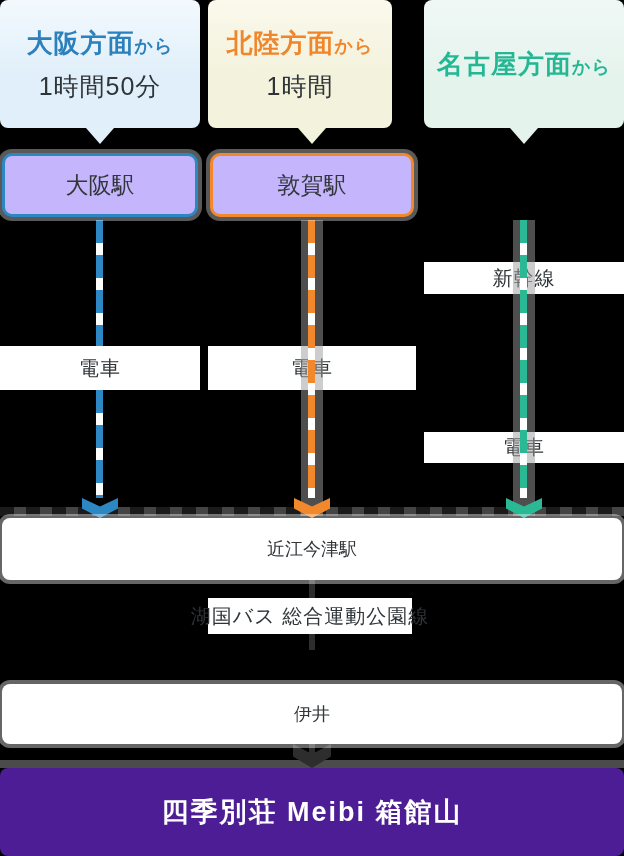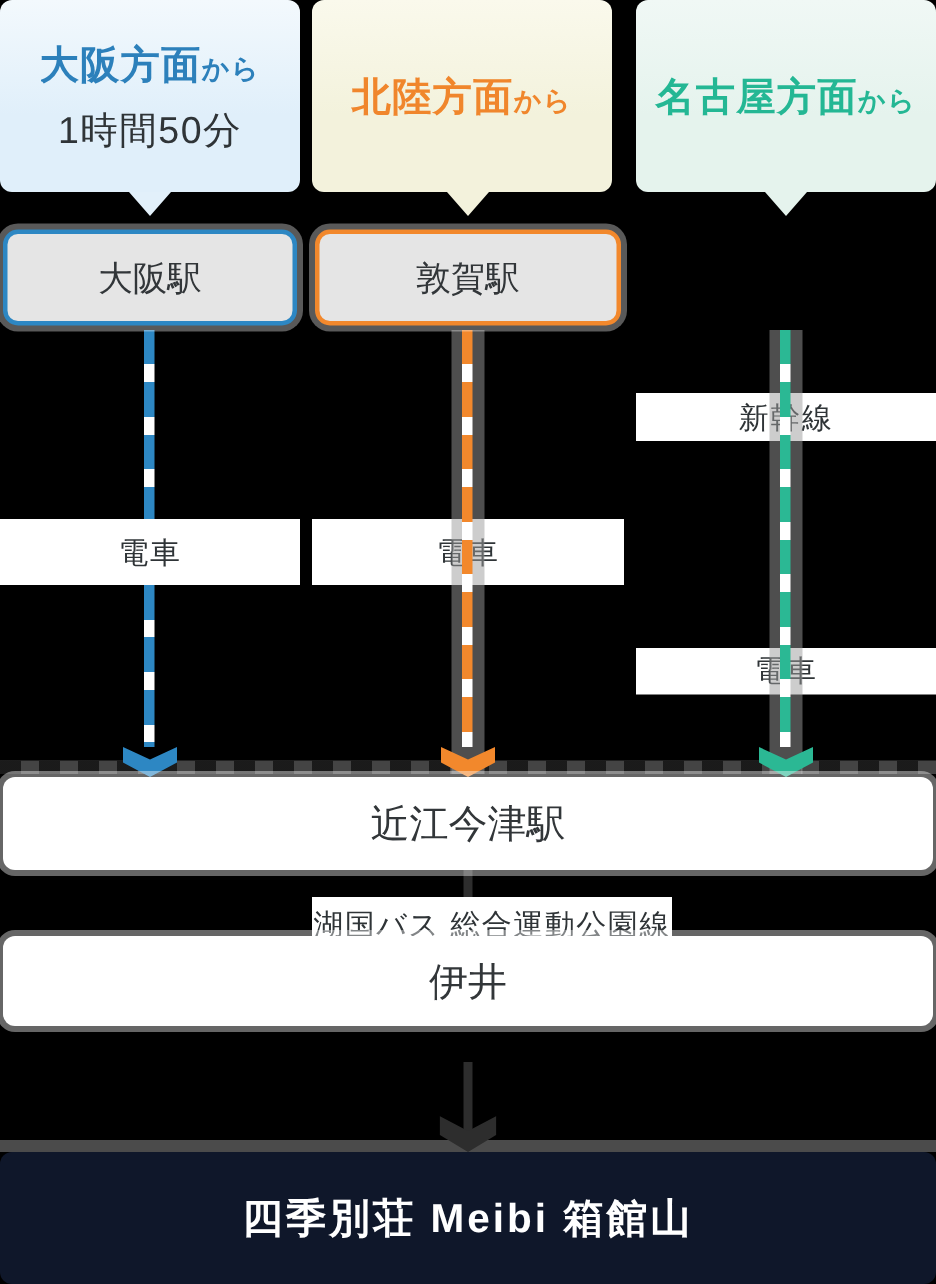--- a/index.html
+++ b/index.html
@@ -7,38 +7,38 @@
     position:relative;width:624px;height:856px;background:#000;
     font-family:"Liberation Sans","DejaVu Sans",sans-serif;
     overflow:hidden;color:#323639;
   }
   .abs{position:absolute;box-sizing:border-box;}
 
   
   .bubble{top:0;height:128px;border-radius:8px;display:flex;flex-direction:column;
           align-items:center;justify-content:center;gap:9px;z-index:2;}
   .bubble.c1{left:0;width:200px;background:linear-gradient(180deg,#f3f9fd 0%,#e0effa 60%);}
-  .bubble.c2{left:208px;width:200px;background:linear-gradient(180deg,#faf9ec 0%,#f3f2dc 60%);}
+  .bubble.c2{left:208px;width:184px;background:linear-gradient(180deg,#faf9ec 0%,#f3f2dc 60%);}
   .bubble.c3{left:424px;width:200px;background:linear-gradient(180deg,#f0f8f5 0%,#e5f3ed 60%);}
   .bubble-row1{display:flex;align-items:baseline;font-weight:bold;letter-spacing:1px;}
   .region{font-size:26px;}
   .suffix{font-size:18px;}
   .c1 .bubble-row1{color:#2c80bb;}
   .c2 .bubble-row1{color:#f0862c;}
   .c3 .bubble-row1{color:#24b794;}
   .duration{font-size:25px;color:#2f3437;letter-spacing:1px;}
   .tail{top:128px;width:0;height:0;z-index:2;
         border-left:14px solid transparent;border-right:14px solid transparent;
         border-top:16px solid #fff;}
   .tail.c1{left:86px;border-top-color:#e2f0fa;}
   .tail.c2{left:298px;border-top-color:#f3f2dc;}
   .tail.c3{left:510px;border-top-color:#e5f3ed;}
 
   
-  .station{top:153px;height:64px;background:#e5e5e5;border-radius:10px;
+  .station{top:153px;height:64px;background:#c4b5fd;border-radius:10px;
            display:flex;align-items:center;justify-content:center;
            font-size:23px;z-index:6;
            box-shadow:0 0 0 4px rgba(255,255,255,0.35);}
   .station.c1{left:2px;width:196px;border:3px solid #2d87c3;}
   .station.c2{left:210px;width:204px;border:3px solid #f2882c;}
   .station.c3{left:426px;width:196px;border:3px solid #2bb894;}
   .station.kyoto{top:337px;left:426px;width:196px;border:3px solid #2bb894;}
 
   
   .stripe{width:22px;top:220px;height:296px;background:rgba(155,155,155,0.5);z-index:3;}
@@ -58,64 +58,65 @@
   .arrow.c2{left:294px;background:#f2882c;}
   .arrow.c3{left:506px;background:#2bb894;}
 
   
   .band{background:#fff;display:flex;align-items:center;justify-content:center;z-index:2;}
   .band .lbl{font-size:20px;color:#2f3437;white-space:nowrap;z-index:5;letter-spacing:1px;}
   .band.b1{left:0;width:200px;top:346px;height:44px;}
   .band.b2{left:208px;width:208px;top:346px;height:44px;}
   .band.b3a{left:424px;width:200px;top:262px;height:32px;}
   .band.b3b{left:424px;width:200px;top:432px;height:31px;}
-  .band.bus{left:208px;width:240px;top:598px;height:36px;}
+  .band.bus{left:208px;width:204px;top:598px;height:36px;}
   .band.walk{left:208px;width:208px;top:712px;height:32px;}
 
   
   .dash-shadow{left:0;width:624px;top:507px;height:9px;z-index:1;
     background:rgba(150,150,150,0.45);}
   .dash-shadow::after{content:"";position:absolute;inset:0;
     background:repeating-linear-gradient(90deg,rgba(22,22,22,0.9) 0 14px,transparent 14px 26px);}
   .widebox{left:2px;width:620px;background:#fff;border-radius:8px;z-index:5;
-           display:flex;align-items:center;justify-content:center;font-size:26px;
+           display:flex;align-items:center;justify-content:center;font-size:18px;
            box-shadow:0 0 0 4px rgba(255,255,255,0.4);}
   .junction{top:518px;height:62px;}
-  .busstop{top:624px;height:60px;}
+  .busstop{top:684px;height:60px;}
 
   .connector{left:309px;width:6px;background:#2d2d2d;z-index:1;}
   .conA{top:578px;height:22px;}
   .conB{top:632px;height:18px;}
   .conC{top:708px;height:52px;}
   .walk-arrow{left:293px;top:744px;width:38px;height:24px;background:#2d2d2d;z-index:3;
          clip-path:polygon(0% 0%,50% 42%,100% 0%,100% 52%,50% 100%,0% 52%);}
 
   
   .footer-shadow{left:0;width:624px;top:760px;height:8px;background:rgba(150,150,150,0.5);z-index:1;}
-  .footer{left:0;width:624px;top:768px;height:88px;background:#0f172a;border-radius:8px;
+  .footer{left:0;width:624px;top:768px;height:88px;background:#4c1d95;border-radius:8px;
           display:flex;align-items:center;justify-content:center;z-index:2;}
   .footer .title{color:#fff;font-size:27px;font-weight:bold;letter-spacing:2px;}
 </style>
 </head>
 <body>
 
 <div class="stage">
 
   <div class="abs bubble c1">
     <div class="bubble-row1">
       <span class="region">大阪方面</span>
         <span class="suffix">から</span>
     </div>
     <div class="duration">1時間50分</div>
   </div>
   <div class="abs bubble c2">
     <div class="bubble-row1">
       <span class="region">北陸方面</span>
         <span class="suffix">から</span>
     </div>
+    <div class="duration">1時間</div>
   </div>
   <div class="abs bubble c3">
     <div class="bubble-row1">
       <span class="region">名古屋方面</span>
         <span class="suffix">から</span>
     </div>
   </div>
   <div class="abs tail c1"></div>
   <div class="abs tail c2"></div>
   <div class="abs tail c3"></div>

